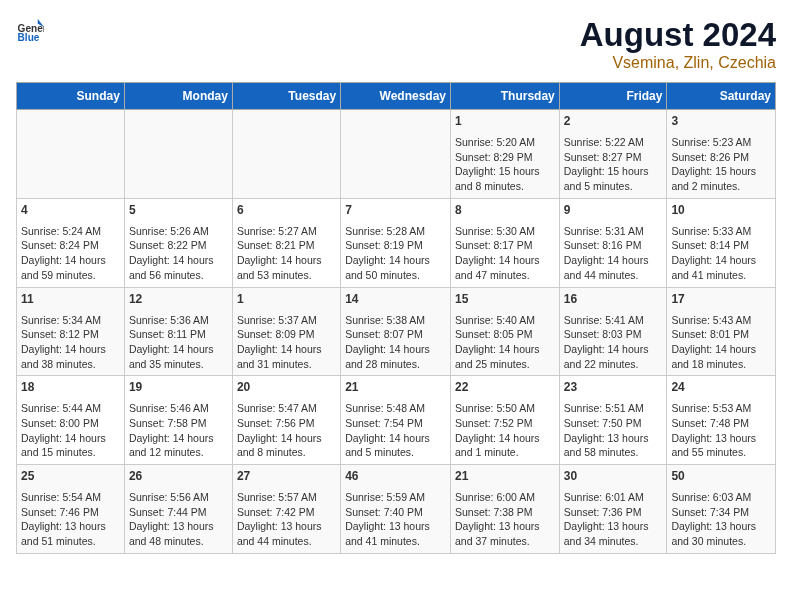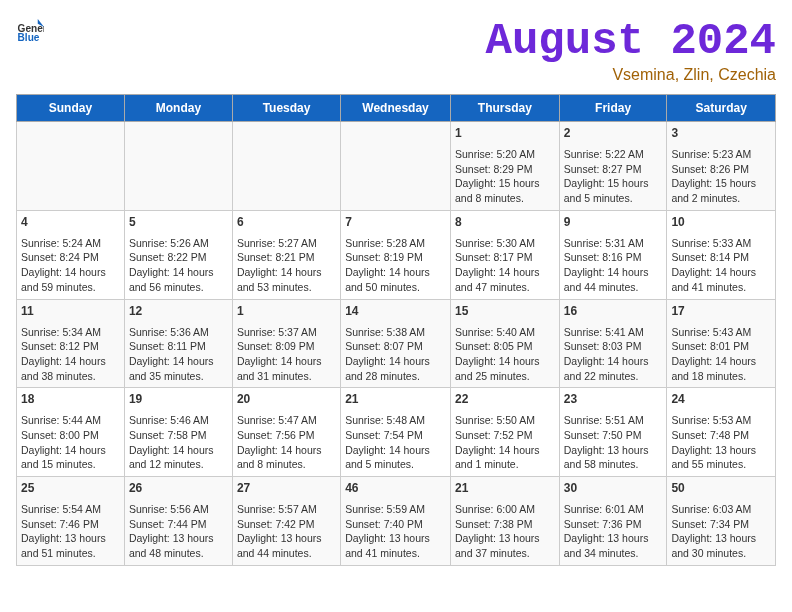--- a/index.html
+++ b/index.html
@@ -22,39 +22,38 @@
       gap: 4px;
     }
     .logo-icon {
       width: 28px;
       height: 28px;
     }
     .title-block {
       text-align: right;
     }
     .main-title {
-      font-size: 44px;
+      font-size: 33px;
       font-weight: bold;
-      color: #6d28d9;
-      font-family: Liberation Mono, monospace;
+      color: #0f172a;
     }
     .subtitle {
       font-size: 16px;
       color: #a16207;
     }
     table {
       width: 100%;
       border-collapse: collapse;
       font-size: 11px;
     }
     thead th {
       background-color: #1565c0;
       color: #fff;
       padding: 6px 4px;
-      text-align: center;
+      text-align: right;
       font-size: 12px;
       font-weight: bold;
       border: 1px solid #aaa;
     }
     tbody td {
       border: 1px solid #ccc;
       padding: 4px 4px;
       vertical-align: top;
       width: 113px;
       min-height: 70px;

